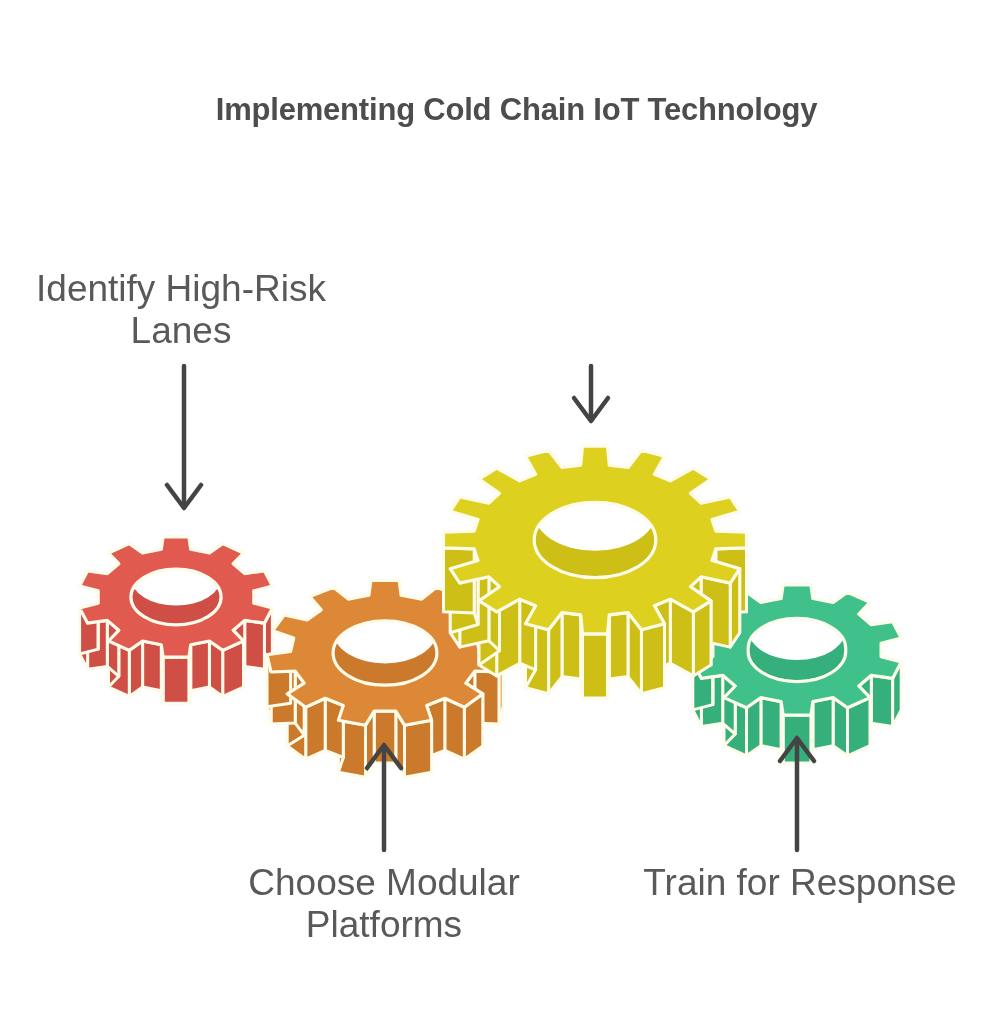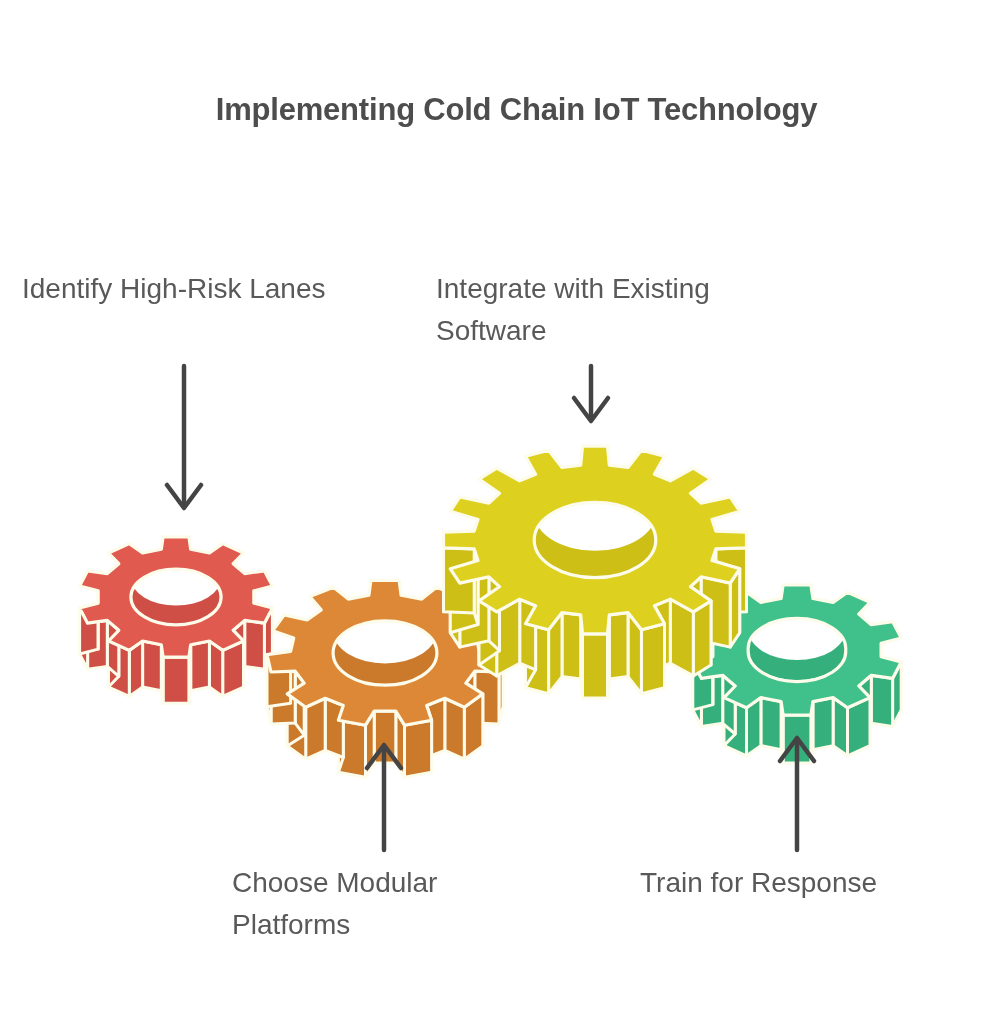--- a/index.html
+++ b/index.html
@@ -21,23 +21,23 @@
     text-align:center;
     font-size:31px;
     font-weight:bold;
     color:#4d4d4d;
     letter-spacing:-0.2px;
     white-space:nowrap;
     margin-left:20px;
   }
   .label {
     position:absolute;
-    text-align:left;
+    text-align:center;
     color:#595959;
-    font-size:28px;
+    font-size:37px;
     line-height:42px;
     font-weight:400;
   }
   #label-identify  { left:22px;  top:268px; width:318px; }
   #label-integrate { left:436px; top:268px; width:322px; }
   #label-choose    { left:232px; top:862px; width:304px; }
   #label-train     { left:640px; top:862px; width:320px; }
 
   #gears { position:absolute; left:0; top:0; width:993px; height:1024px; }
   #arrows { position:absolute; left:0; top:0; width:993px; height:1024px; }
@@ -189,17 +189,16 @@
         <polyline points="367,768 384,745 401,768"></polyline>
       </g>
       <g>
         <line x1="797" y1="850" x2="797" y2="740"></line>
         <polyline points="780,761 797,738 814,761"></polyline>
       </g>
     </g>
   </svg>
 
   <div class="label" id="label-identify">Identify High-Risk Lanes</div>
-  <div class="label" id="label-integrate">Integrate with Existing Software</div>
   <div class="label" id="label-train">Train for Response</div>
   <div class="label" id="label-choose">Choose Modular Platforms</div>
 
 </div>
 
 </body></html>

